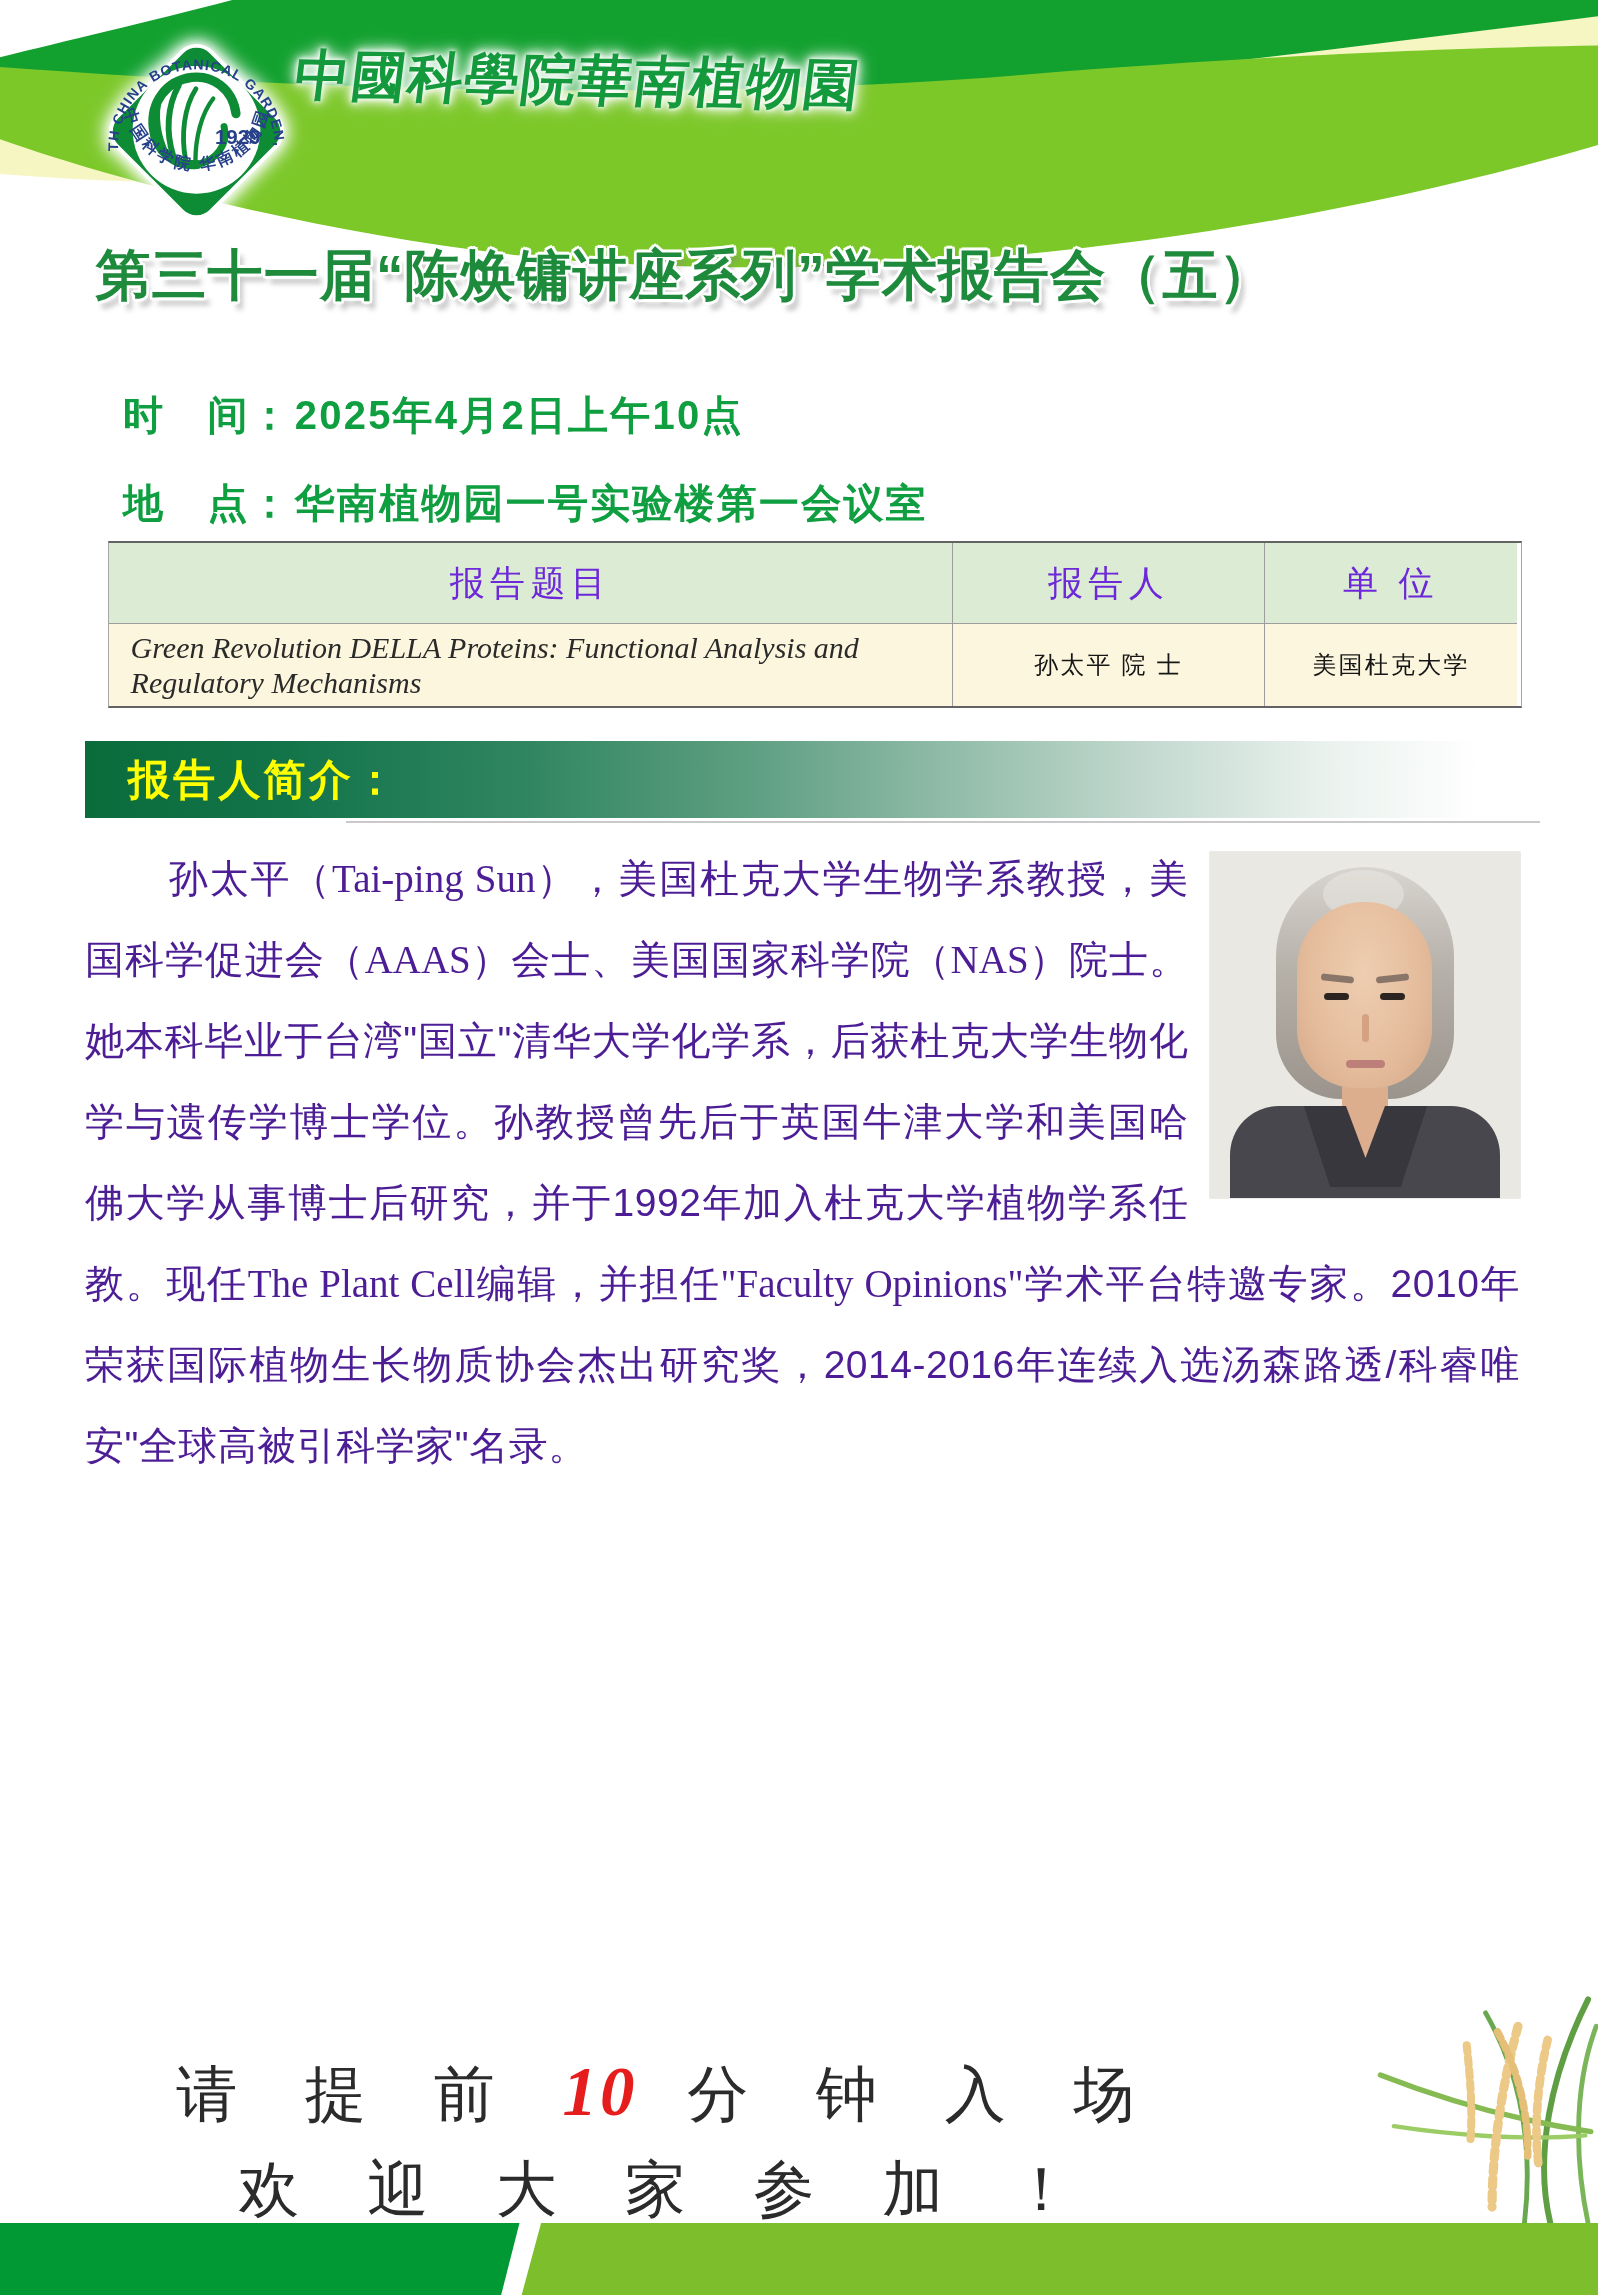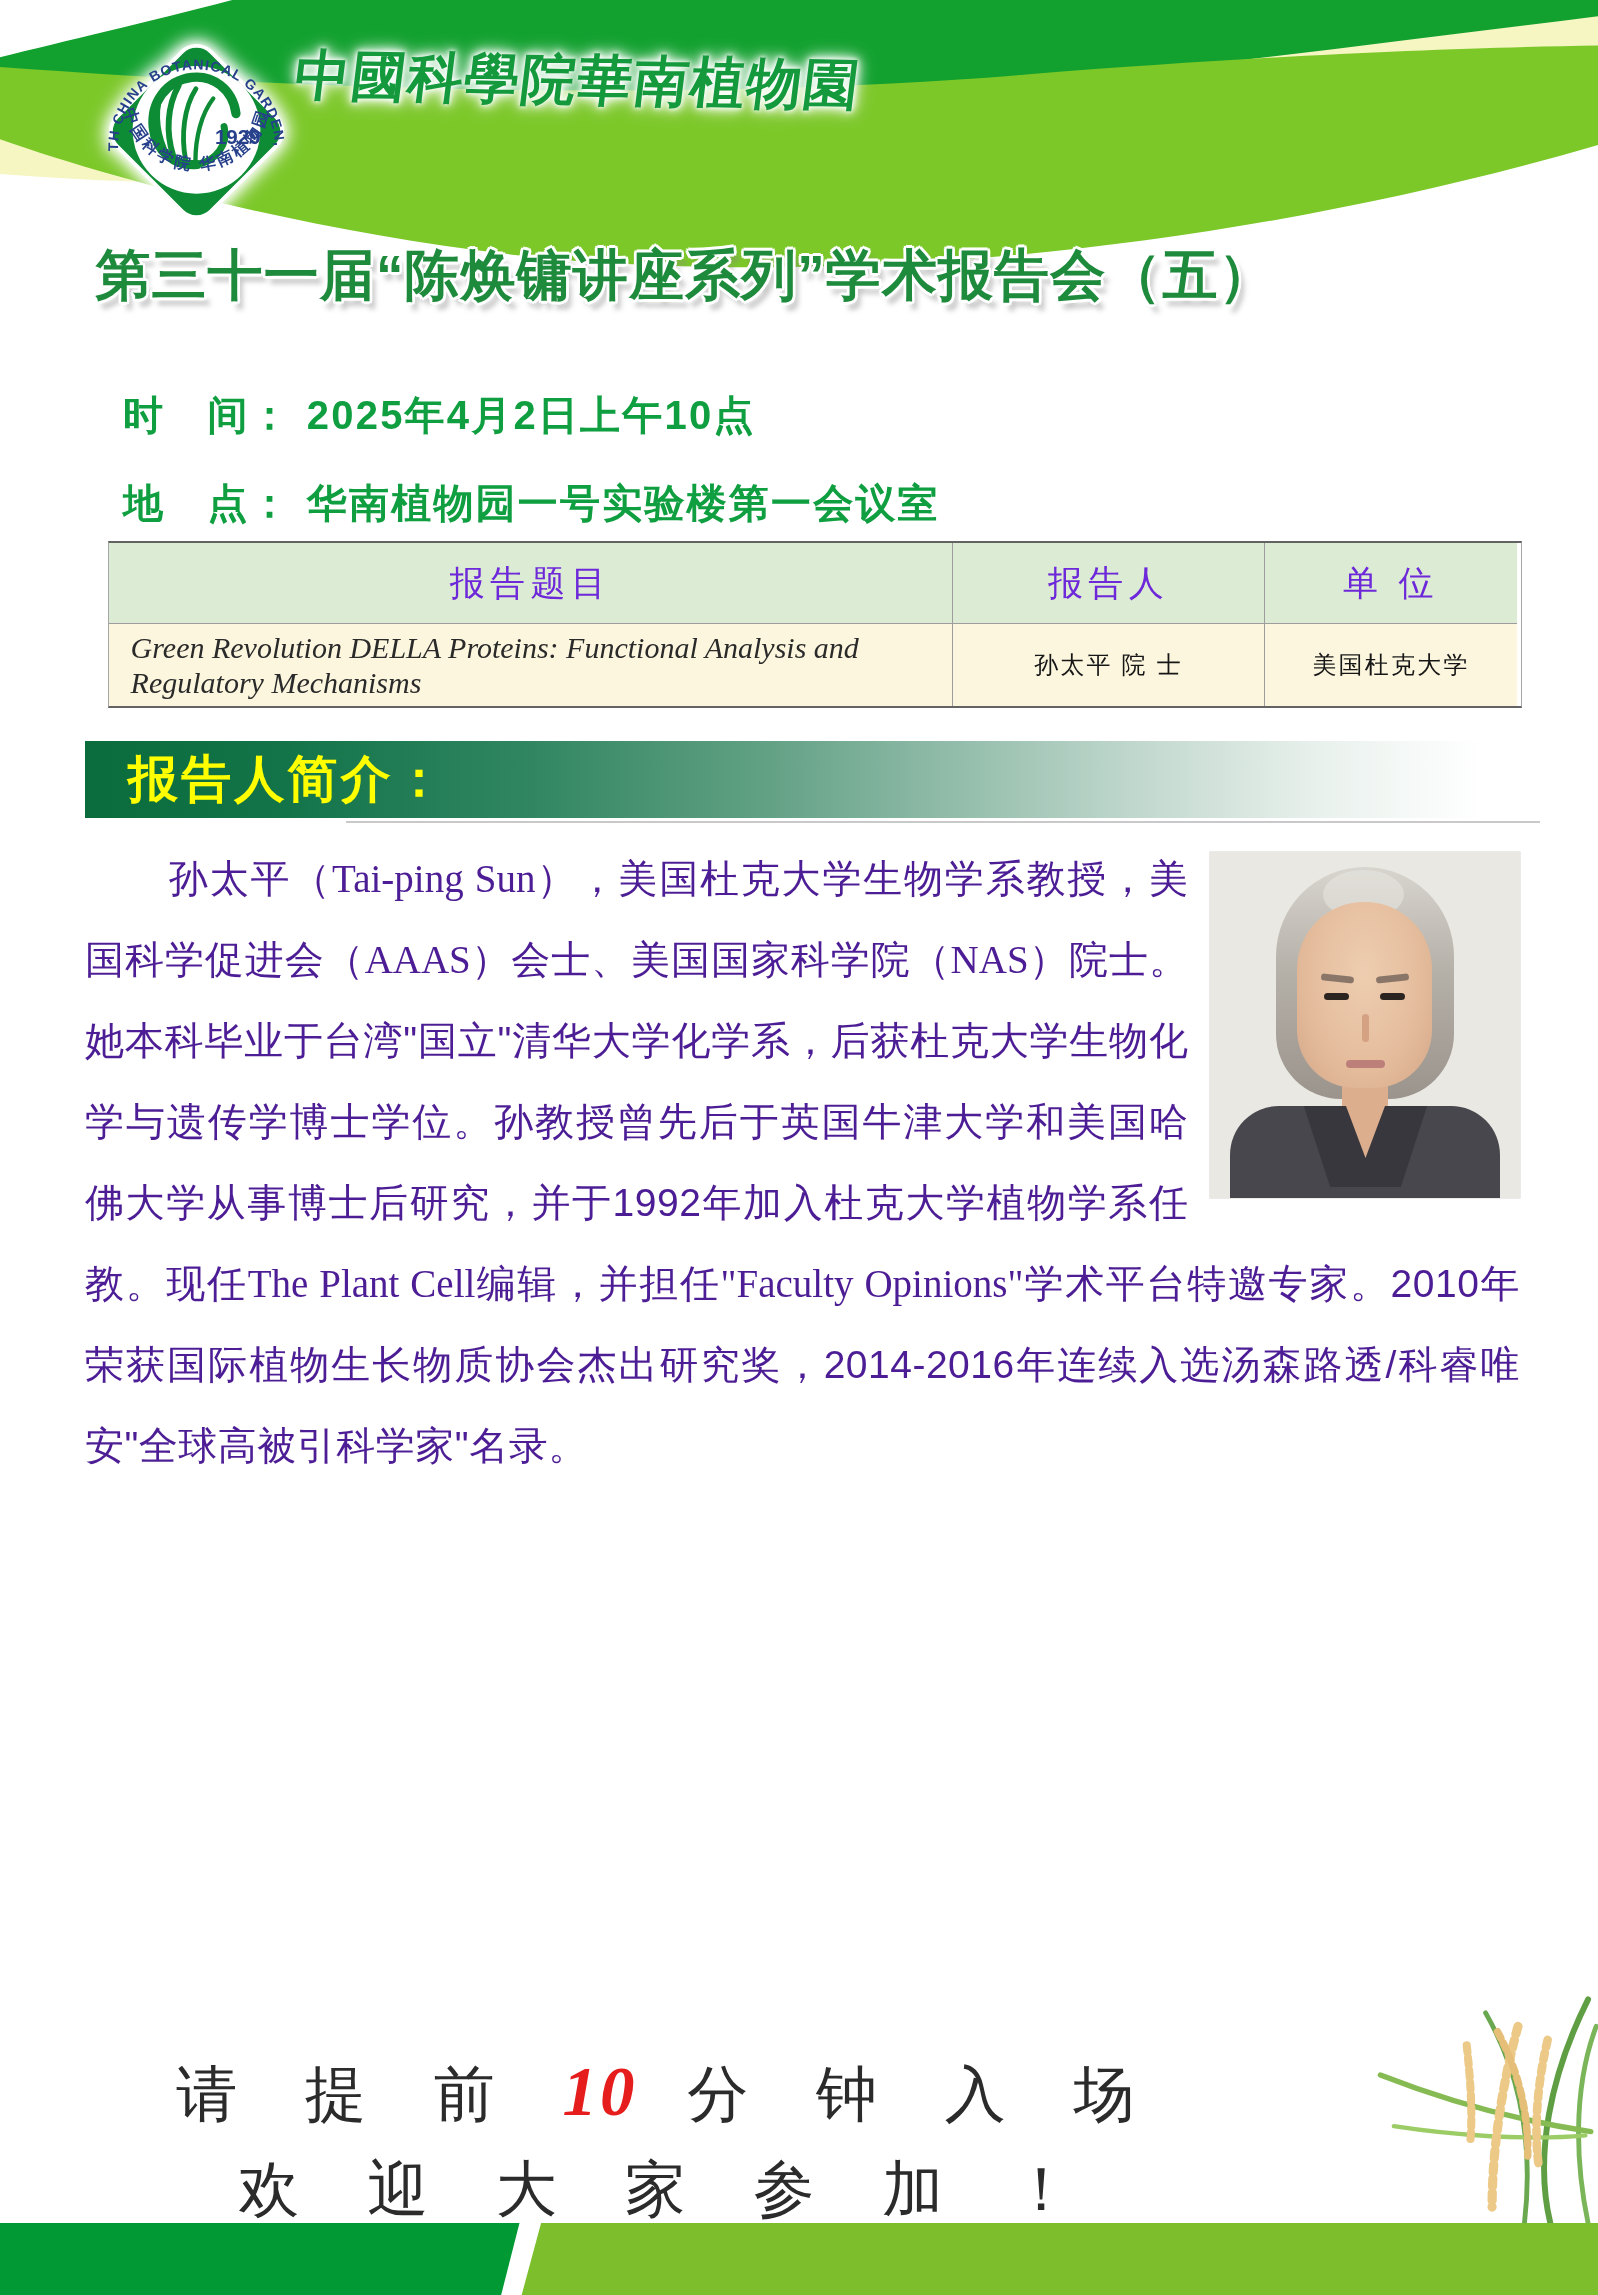--- a/index.html
+++ b/index.html
@@ -17,40 +17,40 @@
         text-shadow:0 0 4.3px #fff,0 0 8.6px #fff,0 0 14px #fff,0 0 19.4px #fff;}
   
   #title{position:absolute;left:0;top:239px;width:1370px;text-align:center;
         font-size:55px;font-weight:900;color:#1e8b3c;letter-spacing:1.1px;
         text-shadow:-2.2px -2.2px 0 #fff,2.2px -2.2px 0 #fff,-2.2px 2.2px 0 #fff,2.2px 2.2px 0 #fff,
                     -2.7px 0 0 #fff,2.7px 0 0 #fff,0 -2.7px 0 #fff,0 2.7px 0 #fff,
                     5.4px 7.6px 5.4px rgba(130,130,130,.45);}
   
   #info{position:absolute;left:123px;top:388px;color:#0f9f40;font-weight:700;font-size:40px;}
   .info-line{margin-bottom:33px;letter-spacing:2.2px;}
-  .info-label{margin-right:15px;}
+  .info-label{margin-right:3px;}
   
   #stable{position:absolute;left:108px;top:541px;width:1412px;
         border-top:2.7px solid #636363;border-bottom:2.7px solid #636363;
         border-left:1.1px solid #a6a6a6;border-right:1.1px solid #a6a6a6;
         display:grid;grid-template-columns:843px 312px 253px;}
   .th{background:#dcebd3;height:80px;display:flex;align-items:center;justify-content:center;
         font-size:35px;color:#6d28d9;letter-spacing:5.4px;}
   .td{background:#fbf6dd;min-height:71px;display:flex;align-items:center;}
   .cell-b{border-left:1.1px solid #9d9d9d;}
   .row2{border-top:1.1px solid #9d9d9d;}
   .td-title{font-family:"Liberation Serif","DejaVu Serif",serif;font-size:30px;color:#2a2a2a;
         line-height:35px;padding:5.4px 13px 5.4px 21.6px;justify-content:flex-start;font-style:italic;}
   .td-center{justify-content:center;font-size:24px;color:#161616;letter-spacing:2.2px;}
   
   #banner{position:absolute;left:85px;top:741px;width:1454px;height:77px;
         background:linear-gradient(90deg,#0a6b3b 0%,#13744a 14%,#2f8560 30%,#5f9f82 46%,
                    #93bdab 60%,#c3d9cf 73%,#e9f1ed 85%,#ffffff 96%);
         display:flex;align-items:center;}
-  #banner-label{font-size:50px;font-weight:900;color:#ffff00;letter-spacing:3.2px;padding-left:43px;}
+  #banner-label{font-size:42px;font-weight:900;color:#ffff00;letter-spacing:3.2px;padding-left:43px;}
   #banner-underline{position:absolute;left:346px;top:821px;width:1194px;height:2.2px;background:#c9c9c9;}
   
   #bio{position:absolute;left:85px;top:838px;width:1435px;
         font-size:39px;line-height:81px;color:#4c1d95;font-weight:500;
         text-align:justify;letter-spacing:0.5px;text-indent:2.15em;}
   #bio .latin{font-family:"Liberation Serif","DejaVu Serif",serif;letter-spacing:0;}
   
   #photo{float:right;width:310px;height:346px;margin:14px 0 5.4px 21.6px;position:relative;
         background:#eae8e2;overflow:hidden;box-shadow:0 0 0 0.5px #d8d6d0;}
   #photo *{position:absolute;}

